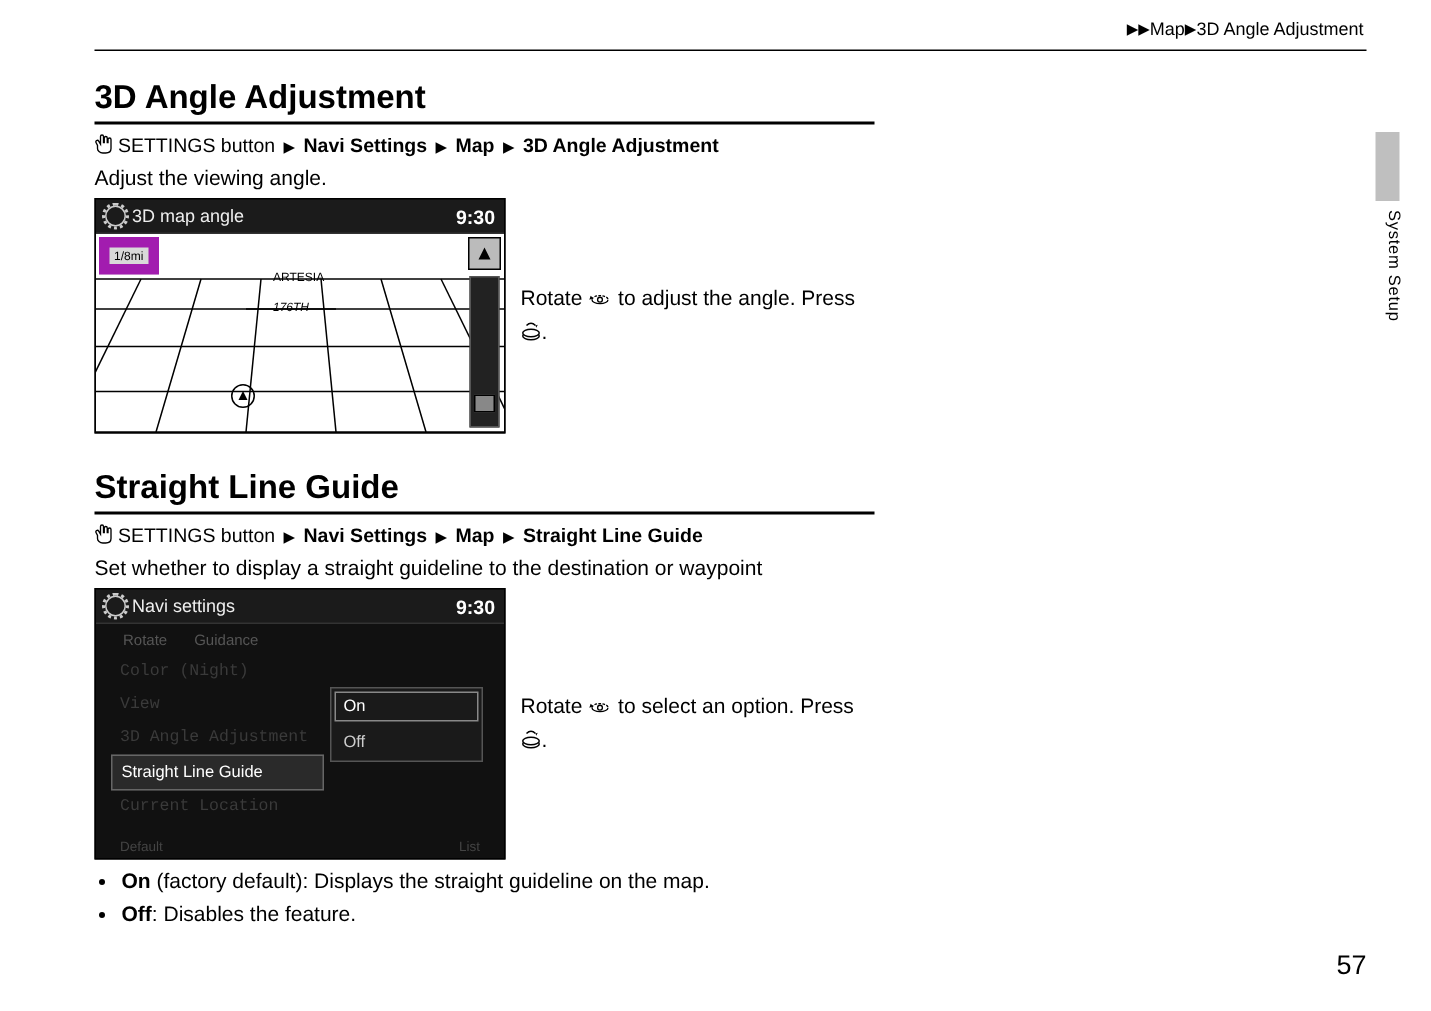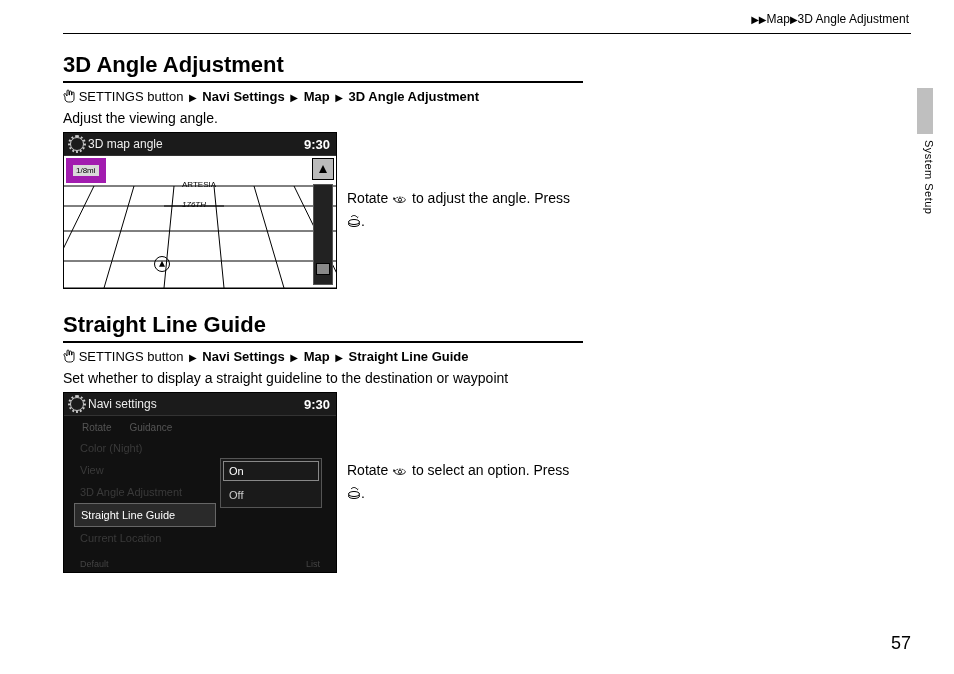--- a/index.html
+++ b/index.html
@@ -169,21 +169,21 @@
   .menu-tabs {
     display:flex; gap:18px; font-size:10px; color:#555; margin-bottom:4px; padding-left:8px;
   }
   .menu-list { list-style:none; margin:0; padding:0; width:142px; }
   .menu-item {
     font-size:11px; color:#555; padding:5px 6px; 
   }
   .menu-item.hi {
     color:#fff; background:#2a2a2a; border:1px solid #666;
   }
-  .menu-item.dim { color:#3a3a3a; }
+  .menu-item.dim { color:#3a3a3a;font-family:Liberation Mono, monospace; }
   .popup {
     position:absolute; left:156px; top:42px; width:100px;
     background:#1a1a1a; border:1px solid #555;
   }
   .popup .opt {
     padding:6px 8px; font-size:11px; color:#ccc;
   }
   .popup .opt.sel {
     color:#fff; outline:1px solid #888; outline-offset:-3px;
   }
@@ -366,16 +366,20 @@
           <svg viewBox="0 0 14 14">
               <ellipse cx="7" cy="10" rx="5.5" ry="2.5" fill="#fff" stroke="#000"></ellipse>
               <ellipse cx="7" cy="8" rx="5.5" ry="2.5" fill="#fff" stroke="#000"></ellipse>
               <path d="M4 3c2-2 4-2 6 0" fill="none" stroke="#000"></path>
               <path d="M10 3l1.5-.5L10.5 4.5" fill="#000"></path>
             </svg>
         </span><span>.</span>
       </div>
     </div>
 
+    <ul class="opts">
+      <li><span class="b">On</span><span> (factory default): Displays the straight guideline on the map.</span></li>
+      <li><span class="b">Off</span><span>: Disables the feature.</span></li>
+    </ul>
   </div>
 
   <div class="page-num">57</div>
 </div>
 
 </body></html>

